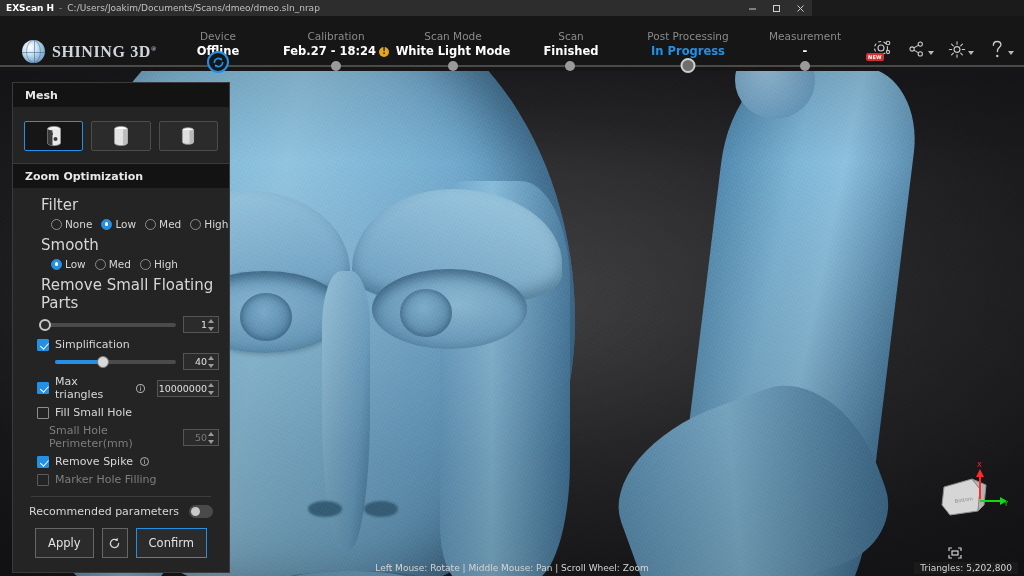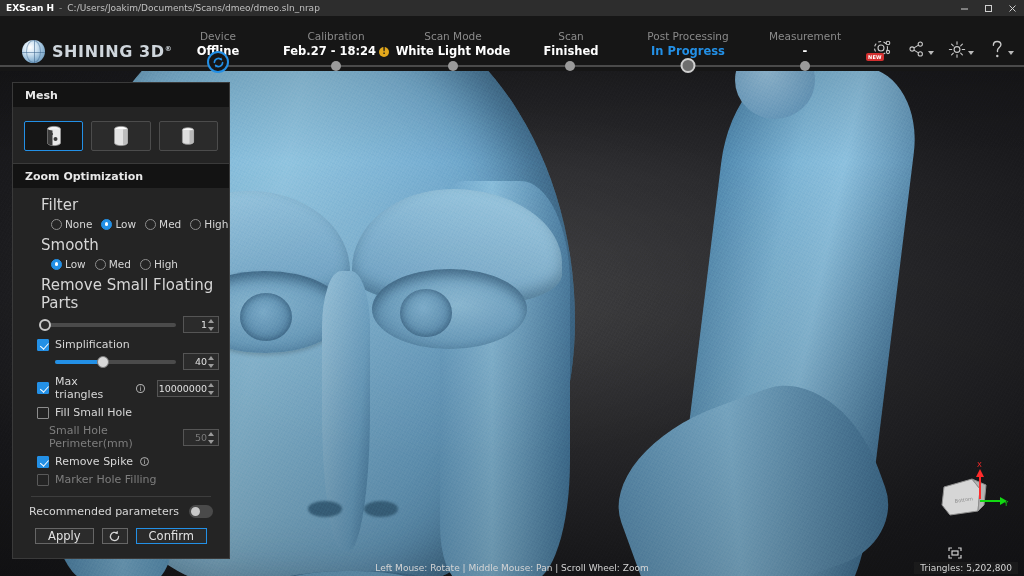--- a/index.html
+++ b/index.html
@@ -6,21 +6,21 @@
   html,body { width:1024px; height:576px; overflow:hidden; }
   body {
     font-family:"DejaVu Sans", sans-serif;
     background:#1b1b1b; color:#d8d8d8;
     -webkit-font-smoothing:antialiased;
   }
   #app { position:relative; width:1024px; height:576px; overflow:hidden; }
 
   
   .titlebar {
-    position:absolute; left:0; top:0; width:1024px; height:16px;
+    position:absolute; left:0; top:0; width:812px; height:16px;
     background:#2d2d2d; display:flex; align-items:center;
     font-size:9px; color:#cfcfcf; padding-left:6px; z-index:40;
   }
   .titlebar .app-name { font-weight:bold; color:#ffffff; font-size:9px; }
   .titlebar .sep { margin:0 5px; color:#9a9a9a; }
   .titlebar .path { color:#c0c0c0; font-size:9px; }
   .winbtns { position:absolute; right:0; top:0; height:16px; display:flex; }
   .winbtn { width:24px; height:16px; display:flex; align-items:center; justify-content:center;
             color:#cfcfcf; font-size:9px; line-height:1; }
 
@@ -34,21 +34,21 @@
     width:23px; height:23px; border-radius:50%;
     background:radial-gradient(circle at 35% 32%, #ffffff 0%, #cfe3f2 32%, #8fb6d4 62%, #5d87a8 100%);
     position:relative; overflow:hidden;
   }
   .globe:before { content:""; position:absolute; left:50%; top:0; width:1px; height:100%;
      background:rgba(60,100,140,.55); }
   .globe:after { content:""; position:absolute; left:0; top:50%; width:100%; height:1px;
      background:rgba(60,100,140,.55); }
   .globe .ring { position:absolute; left:4px; top:0px; width:15px; height:23px;
      border:1px solid rgba(70,110,150,.5); border-radius:50%; }
-  .brand-text { font-size:16px; font-weight:bold; letter-spacing:.6px; color:#cfd6dc; position:relative; }
+  .brand-text { font-size:16px; font-weight:bold; letter-spacing:.6px; color:#cfd6dc; position:relative;font-family:Liberation Serif, serif; }
   .brand-text sup { font-size:7px; vertical-align:super; }
 
   .steps { position:absolute; left:150px; top:0; width:700px; height:55px; }
   .step { position:absolute; top:14px; text-align:center; transform:translateX(-50%); width:150px; }
   .step .lbl { font-size:10.5px; color:#8a8a8a; line-height:13px; }
   .step .val { font-size:11.5px; font-weight:bold; color:#ffffff; line-height:15px; margin-top:1px;
                display:flex; align-items:center; justify-content:center; gap:3px; white-space:nowrap; }
   .step.active .lbl { color:#8a8a8a; }
   .step.active .val { color:#2390e6; }
   .warn-ic { display:inline-block; width:10px; height:10px; border-radius:50%;
@@ -195,21 +195,21 @@
     font-size:7px; line-height:8px; text-align:center; color:#c8c8c8; margin-left:1px; }
   .row-w-spin { display:flex; align-items:center; margin:5px 0 2px 14px; gap:6px; }
 
   .divider { height:1px; background:#3d3d3d; margin:10px 8px 8px 8px; }
   .toggle-row { display:flex; align-items:center; justify-content:center; gap:10px; margin-bottom:10px; }
   .toggle-row span { font-size:11px; color:#d6d6d6; }
   .toggle { width:24px; height:13px; border-radius:7px; background:#4a4a4a; position:relative; flex:none; }
   .toggle:after { content:""; position:absolute; left:2px; top:2px; width:9px; height:9px;
     border-radius:50%; background:#c8c8c8; }
   .btn-row { display:flex; align-items:center; justify-content:center; gap:8px; padding-bottom:4px; }
-  .btn { height:16px; border:1px solid #666; background:#2b2b2b; color:#e2e2e2;
+  .btn { height:30px; border:1px solid #666; background:#2b2b2b; color:#e2e2e2;
     font-size:11.5px; display:flex; align-items:center; justify-content:center; padding:0 12px; }
   .btn.primary { border:1px solid #2390e6; }
   .btn.square { padding:0; width:26px; }
 
   
   .statusbar { position:absolute; left:0; bottom:0; width:1024px; height:16px; z-index:35;
     display:flex; align-items:center; font-size:9px; color:#d4d4d4; }
   .status-left { position:absolute; left:8px; }
   .status-center { position:absolute; left:50%; transform:translateX(-50%); }
   .status-right { position:absolute; right:6px; background:rgba(30,30,30,.75); padding:1px 6px; }

